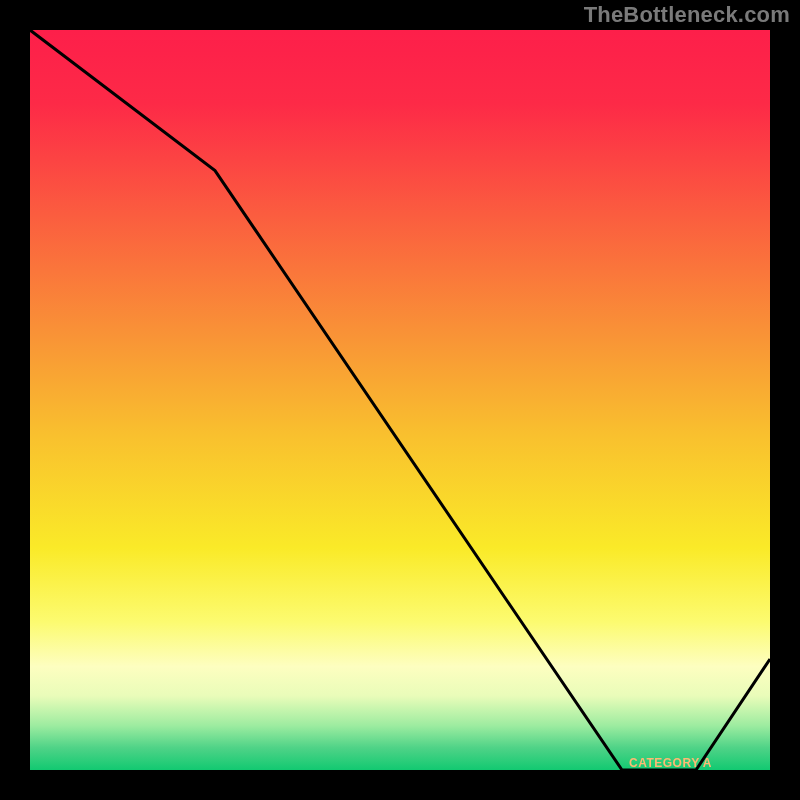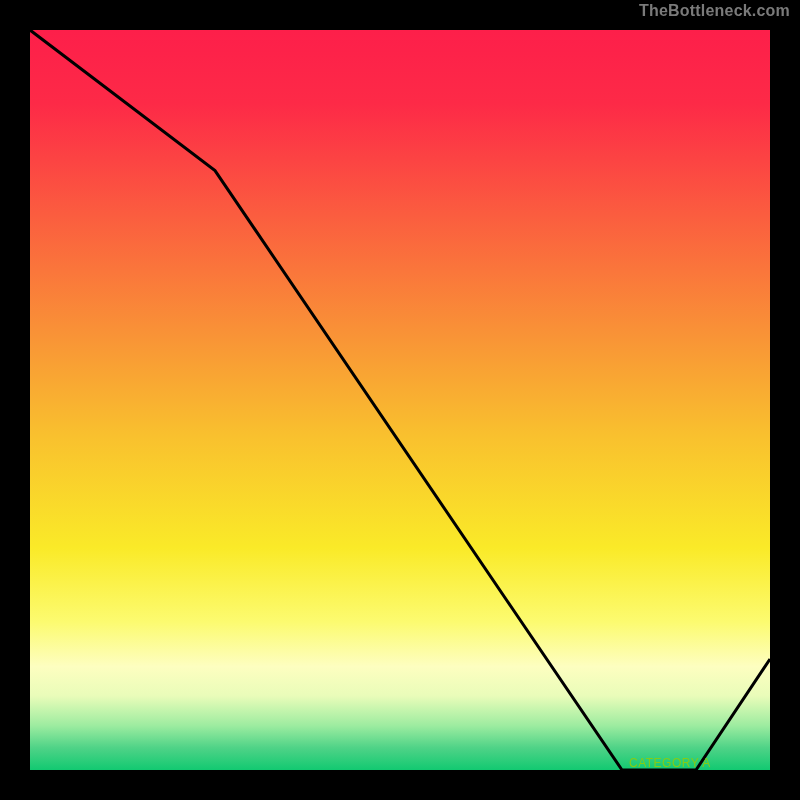--- a/index.html
+++ b/index.html
@@ -15,40 +15,40 @@
     position: relative;
     width: 800px;
     height: 800px;
     background: #000;
   }
   .watermark {
     position: absolute;
     top: 2px;
     right: 10px;
     color: #7a7a7a;
-    font-size: 16px;
+    font-size: 22px;
     font-weight: 600;
     letter-spacing: 0.2px;
   }
   .plot {
     position: absolute;
     left: 30px;
     top: 30px;
     width: 740px;
     height: 740px;
     overflow: hidden;
   }
   .plot svg {
     display: block;
   }
   .tick-label {
     position: absolute;
-    color: #84cc16;
+    color: #fdba74;
     font-size: 12px;
-    font-weight: 400;
+    font-weight: 700;
     letter-spacing: 0.5px;
     white-space: nowrap;
   }
 </style>
 </head>
 <body>
 
 <div class="frame">
   <div class="watermark">TheBottleneck.com</div>
 

